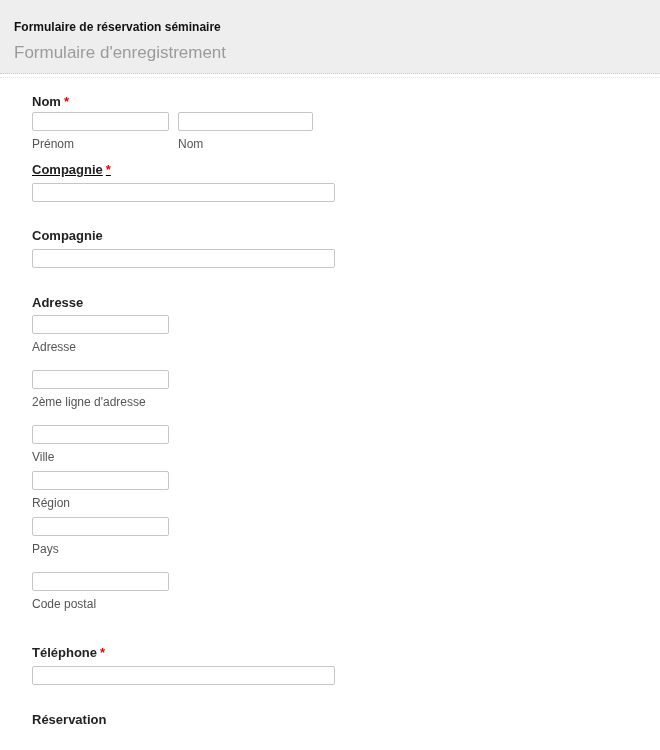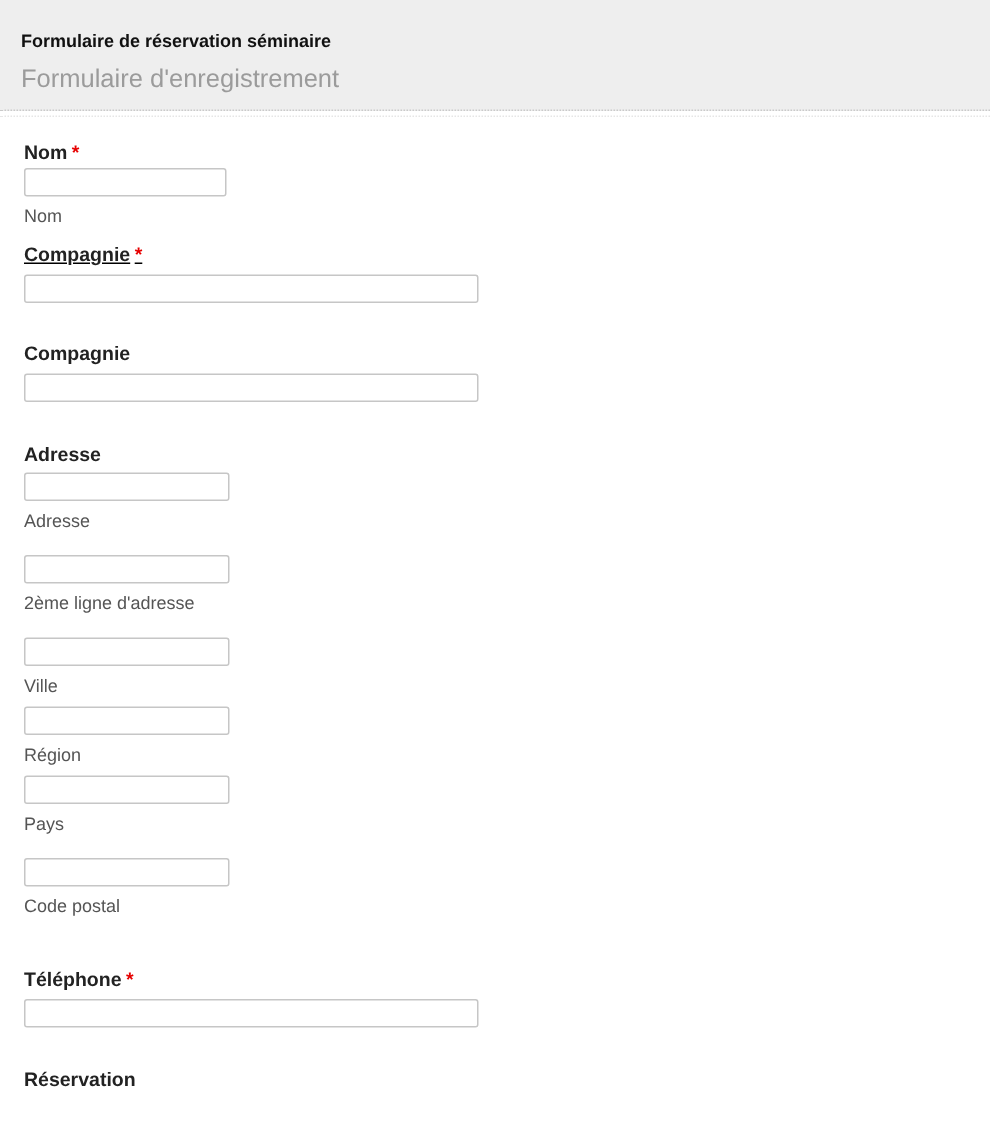--- a/index.html
+++ b/index.html
@@ -7,21 +7,21 @@
               font-family:"Liberation Sans","DejaVu Sans",sans-serif; }
 
   
   .header { background:#eeeeee; padding:18px 14px 13px 14px;
             border-bottom:1px dotted #c9c9c9; }
   .title { font-size:12px; font-weight:bold; color:#111111; line-height:18px; }
   .subtitle { font-size:17px; color:#9b9b9b; margin-top:10px; line-height:14px; }
   .subdivider { height:3px; border-bottom:1px dotted #e6e6e6; }
 
   
-  .content { padding:0 16px; }
+  .content { padding:0 32px; }
   .flabel { font-size:13px; font-weight:bold; color:#222222; line-height:13px; }
   .req { color:#e60000; font-weight:bold; margin-left:3px; font-size:13px; }
 
   .input { display:block; height:19px; box-sizing:border-box;
            border:1px solid #c6c6c6; border-radius:2px; background:#ffffff;
            padding:1px 4px; font-size:12px; color:#333333;
            font-family:"Liberation Sans","DejaVu Sans",sans-serif; }
   .wide  { width:303px; }
   .small { width:137px; }
   .small2{ width:135px; }
@@ -49,20 +49,24 @@
   <div class="title">Formulaire de réservation séminaire</div>
   <div class="subtitle">Formulaire d'enregistrement</div>
 </div>
 <div class="subdivider"></div>
 
 <div class="content">
 
   <div class="sec-name">
     <div class="flabel"><span>Nom</span><span class="req">*</span></div>
     <div class="name-row">
+      <div class="name-col">
+        <input type="text" class="input small" value="" style="">
+        <div class="sublabel">Prénom</div>
+      </div>
       <div class="name-col">
         <input type="text" class="input small2" value="" style="">
         <div class="sublabel">Nom</div>
       </div>
     </div>
   </div>
 
   <div class="sec-company">
     <div class="flabel"><span>Compagnie</span><span class="req">*</span></div>
     <input type="text" class="input wide" value="" style="">

